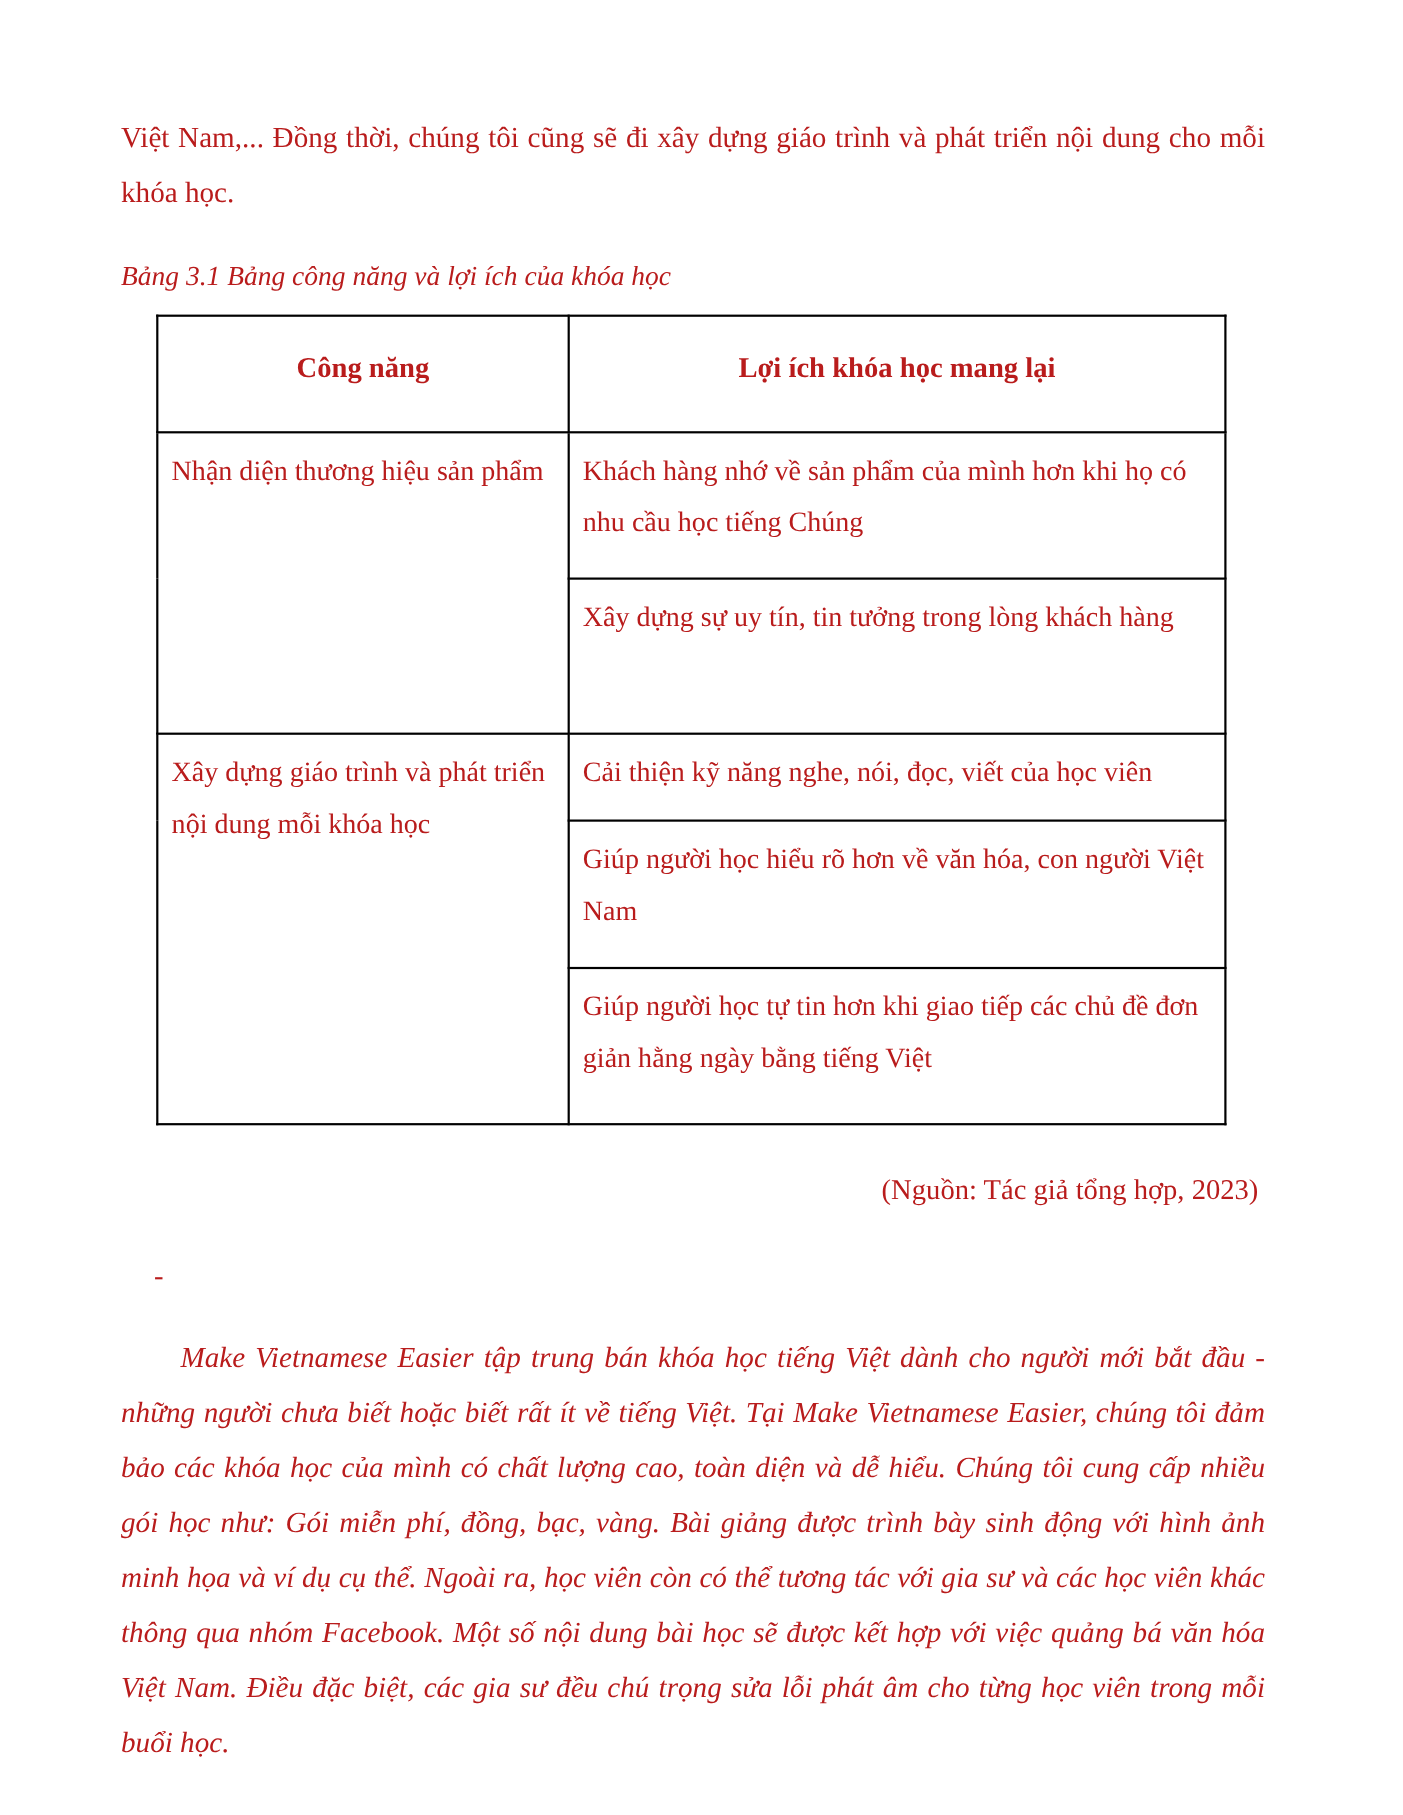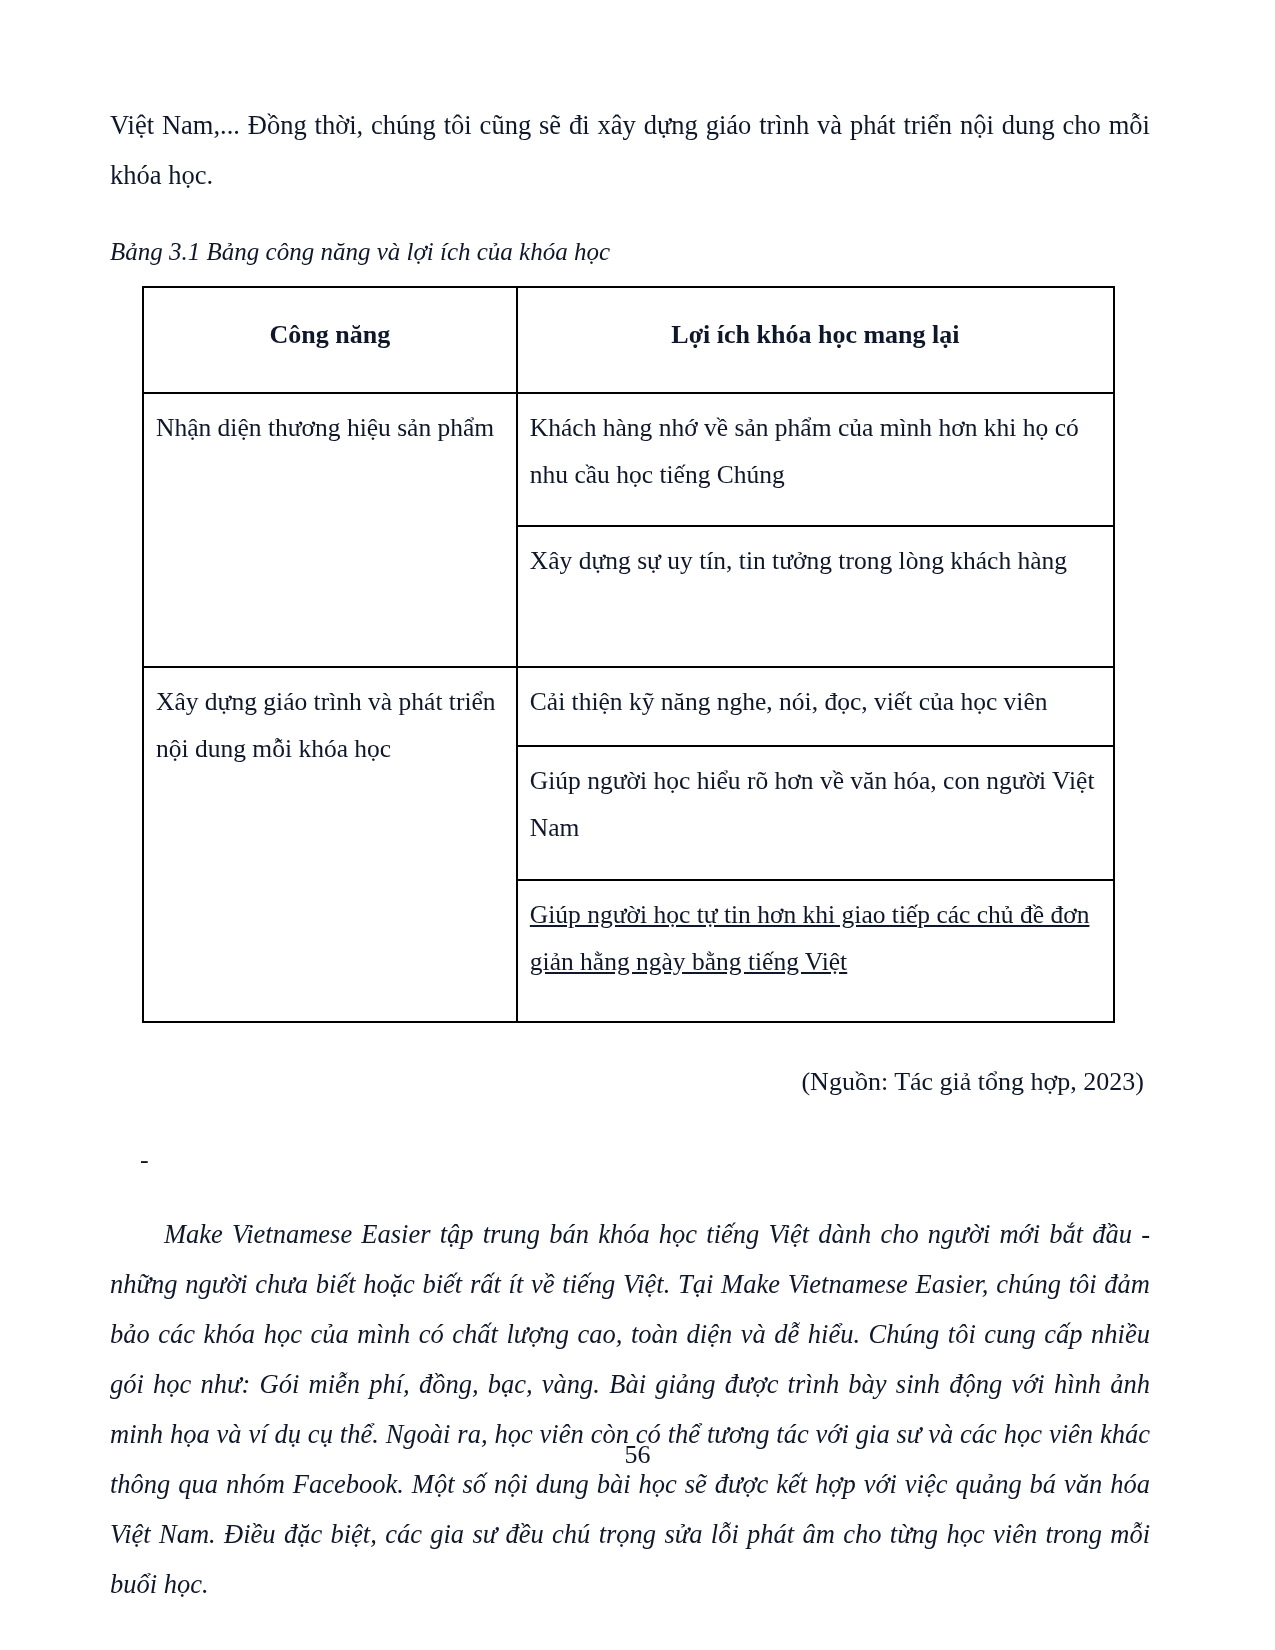--- a/index.html
+++ b/index.html
@@ -8,21 +8,21 @@
     background: #ffffff;
   }
   .page {
     position: relative;
     width: 1275px;
     height: 1650px;
     background: #ffffff;
     margin: 0 auto;
     box-sizing: border-box;
     font-family: "Liberation Serif", "DejaVu Serif", serif;
-    color: #0f172a;
+    color: #b91c1c;
   }
   .content {
     position: absolute;
     left: 110px;
     top: 100px;
     width: 1040px;
   }
 
   
   .para {
@@ -80,21 +80,21 @@
   }
   .col-left { width: 38.5%; }
   .col-right { width: 61.5%; }
 
   .cell-feature-1 { height: 250px; }
   .cell-feature-2 { height: 260px; }
   .cell-b1 { height: 108px; }
   .cell-b2 { height: 115px; }
   .cell-b3 { height: 55px; }
   .cell-b4 { height: 110px; }
-  .cell-b5 { height: 118px; text-decoration: underline; }
+  .cell-b5 { height: 118px; }
 
   
   .source {
     font-size: 26px;
     text-align: right;
     margin: 0;
     padding-top: 44px;
     padding-right: 6px;
   }
 
@@ -176,14 +176,13 @@
     <div class="bullet-heading">
       <span class="bullet-dash">-</span>
     </div>
 
     <div class="body-block">
       <p class="para para-indent">Make Vietnamese Easier tập trung bán khóa học tiếng Việt dành cho người mới bắt đầu - những người chưa biết hoặc biết rất ít về tiếng Việt. Tại Make Vietnamese Easier, chúng tôi đảm bảo các khóa học của mình có chất lượng cao, toàn diện và dễ hiểu. Chúng tôi cung cấp nhiều gói học như: Gói miễn phí, đồng, bạc, vàng. Bài giảng được trình bày sinh động với hình ảnh minh họa và ví dụ cụ thể. Ngoài ra, học viên còn có thể tương tác với gia sư và các học viên khác thông qua nhóm Facebook. Một số nội dung bài học sẽ được kết hợp với việc quảng bá văn hóa Việt Nam. Điều đặc biệt, các gia sư đều chú trọng sửa lỗi phát âm cho từng học viên trong mỗi buổi học.</p>
     </div>
 
   </div>
 
-  <div class="page-number">56</div>
 </div>
 
 </body></html>

